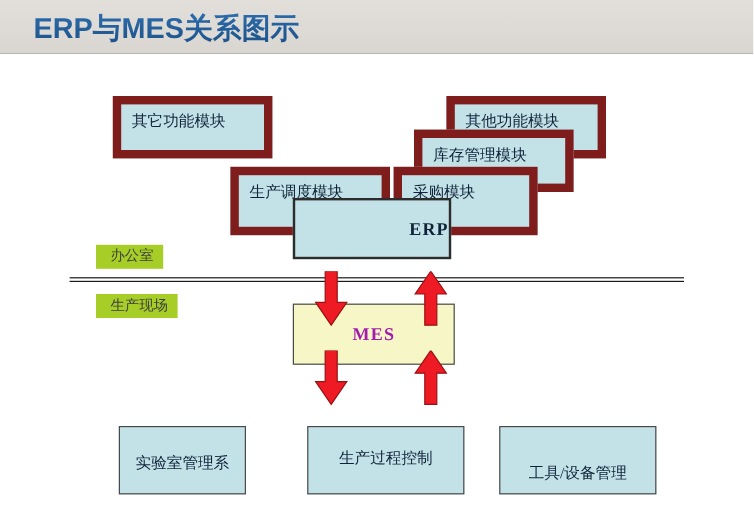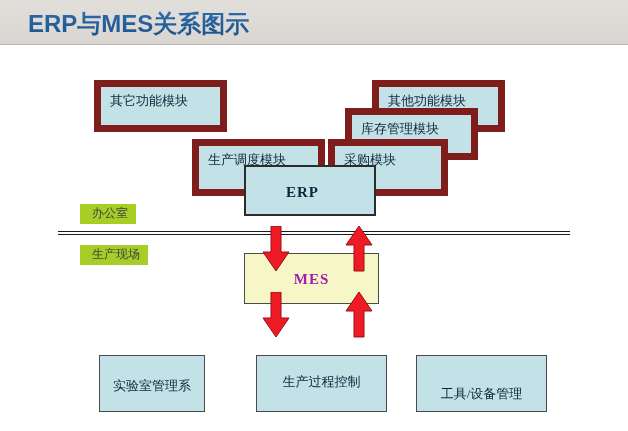--- a/index.html
+++ b/index.html
@@ -53,22 +53,21 @@
     white-space: nowrap;
   }
   .mbox .lbl {
     position: absolute;
     left: 9px;
     top: 6px;
     line-height: 16px;
   }
   .mbox.center .lbl {
     left: 0; right: 0;
-    text-align: left;
-    margin-left: 40px;
+    text-align: right;
   }
 
   
   #erp-box {
     background: #c3e2e7;
     border: 2px solid #2c2c2c;
     z-index: 40;
   }
   #erp-box .lbl {
     top: 17px;

